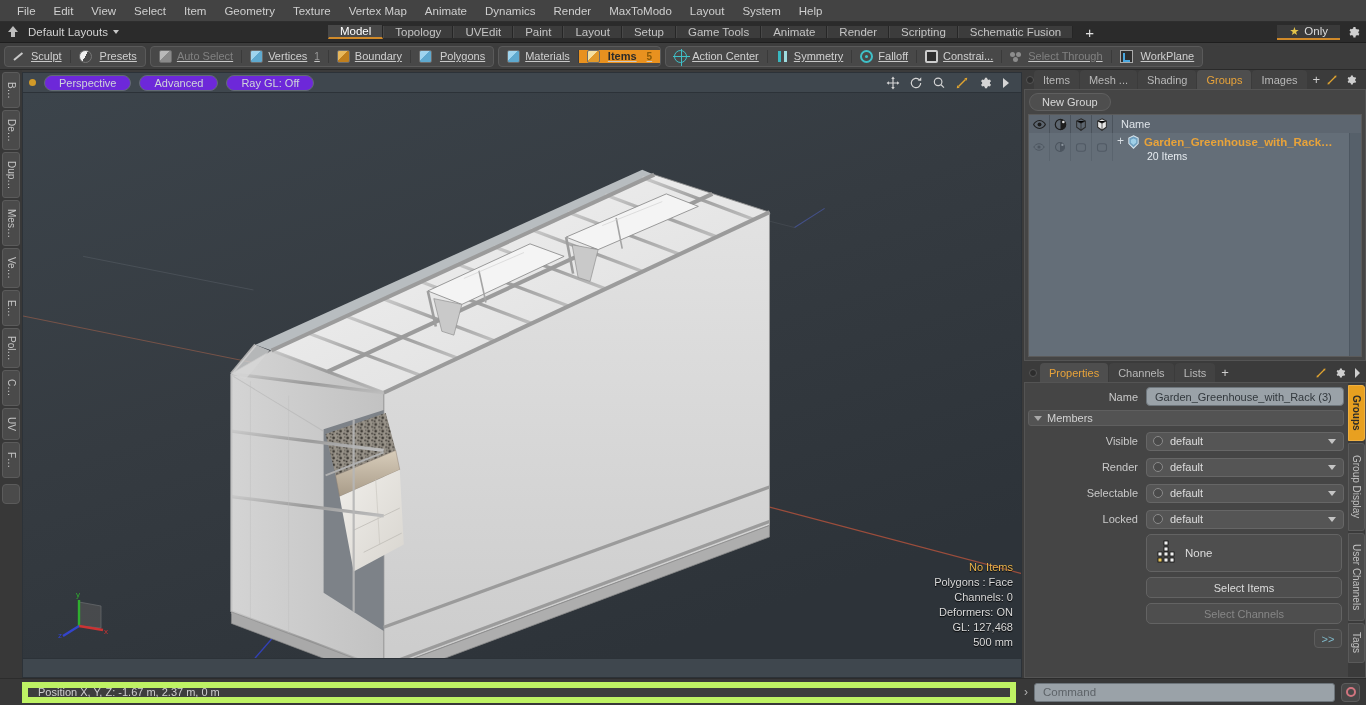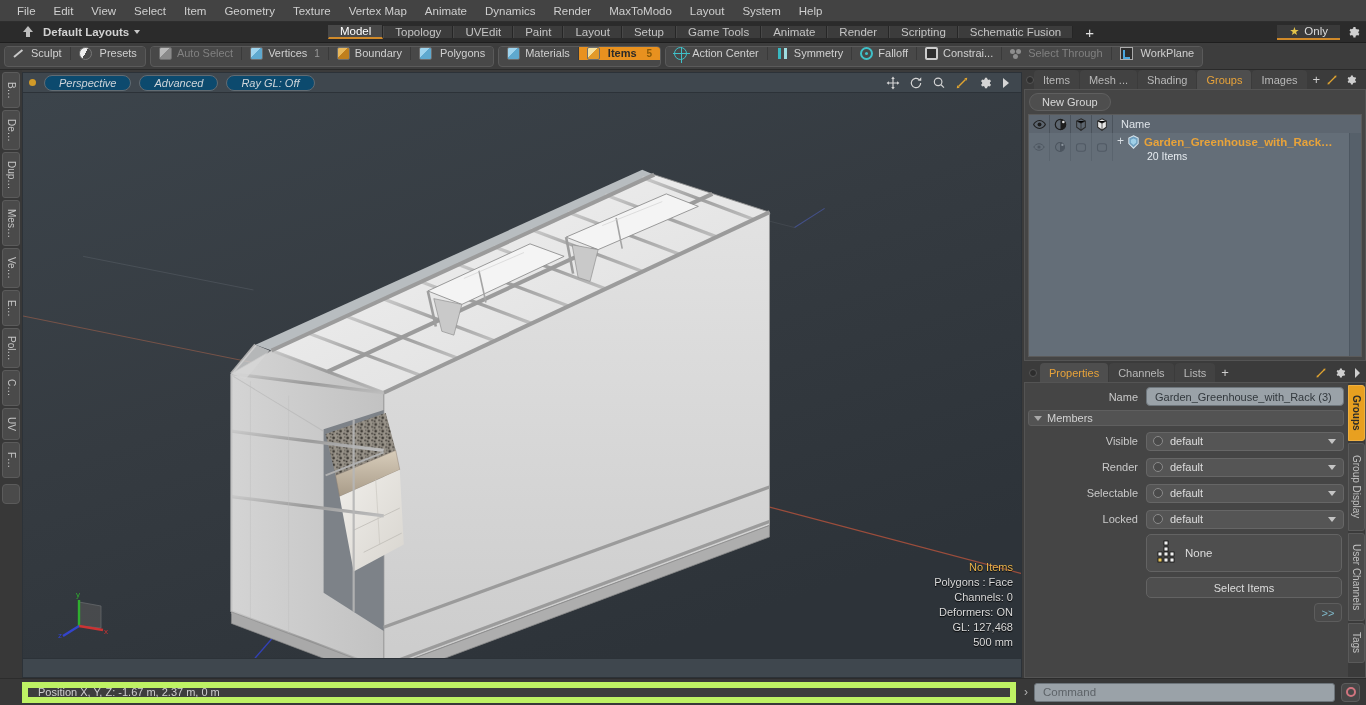--- a/index.html
+++ b/index.html
@@ -22,21 +22,21 @@
   .menubar .mi {
     padding: 0 9px; height: 22px; line-height: 22px; color: #cfcfcf; font-size: 11.5px;
     cursor: default; white-space: nowrap;
   }
 
   
   .layoutbar {
     height: 21px; background: #2b2b2b; display: flex; align-items: stretch;
     flex: 0 0 21px; border-bottom: 1px solid #1e1e1e;
   }
-  .layout-left { display: flex; align-items: center; width: 328px; padding-left: 21px; background: #2b2b2b; font-weight: bold; }
+  .layout-left { display: flex; align-items: center; width: 328px; padding-left: 6px; background: #2b2b2b; }
   .home-icon { width: 14px; height: 14px; position: relative; margin-right: 8px; }
   .home-icon:before {
     content: ""; position: absolute; left: 2px; top: 1px;
     border-left: 5px solid transparent; border-right: 5px solid transparent;
     border-bottom: 6px solid #bdbdbd;
   }
   .home-icon:after {
     content: ""; position: absolute; left: 5px; top: 7px; width: 4px; height: 5px; background: #bdbdbd;
   }
   .layout-name { font-size: 11.5px; color: #d2d2d2; }
@@ -57,22 +57,22 @@
   }
   .star { color: #e4c44a; font-size: 11px; }
   .gear-btn { width: 26px; display: flex; align-items: center; justify-content: center; background: #2b2b2b; cursor: default; }
 
   
   .modebar {
     height: 27px; background: #3d3d3d; display: flex; align-items: center;
     flex: 0 0 27px; padding: 0 4px; gap: 4px; border-bottom: 1px solid #2a2a2a;
   }
   .grp {
-    display: flex; align-items: flex-start; height: 21px;
-    background: #484848; border: 1px solid #5a5a5a; border-radius: 4px; overflow: hidden;
+    display: flex; align-items: center; height: 21px;
+    background: #484848; border: 1px solid #5a5a5a; border-radius: 4px; overflow: hidden; text-decoration: underline;
   }
   .tbtn {
     display: flex; align-items: center; gap: 5px; padding: 0 8px;
     color: #d0d0d0; font-size: 11px; background: #484848;
     border-right: 1px solid #3a3a3a; cursor: default; white-space: nowrap;
   }
   .tbtn:last-child { border-right: none; gap: 8px; }
   .tbtn.disabled { color: #818181; }
   .tbtn.active { background: #e8911f; color: #2a2a2a; font-weight: bold; }
   .tbtn .cnt { color: #9a9a9a; font-size: 10px; margin-left: 2px; }
@@ -119,21 +119,21 @@
   
   .viewport-wrap { flex: 1; display: flex; flex-direction: column; min-width: 0; padding: 2px 2px 0 0; }
   .vp-header {
     height: 20px; flex: 0 0 20px; background: #3f474e;
     display: flex; align-items: center; padding: 0 6px; gap: 8px;
     border: 1px solid #2c3238; border-bottom: none;
   }
   .vp-dot { width: 7px; height: 7px; border-radius: 50%; background: #d19a28; flex: 0 0 7px; }
   .vp-pill {
     padding: 1px 14px; border: 1px solid #626b72; border-radius: 9px;
-    color: #cfd5da; font-size: 11px; background: #0c4a6e; cursor: default; font-style: italic;
+    color: #cfd5da; font-size: 11px; background: #6d28d9; cursor: default;
   }
   .vp-hdr-spacer { flex: 1; }
   .vp-icons { display: flex; align-items: center; gap: 9px; padding-right: 4px; }
   .vpi { width: 14px; height: 14px; cursor: default; position: relative; }
 
   .viewport {
     flex: 1; position: relative; overflow: hidden;
     background: linear-gradient(160deg,#3b4248 0%, #343a40 48%, #2e343a 100%);
     border: 1px solid #2c3238; min-height: 0;
   }
@@ -849,20 +849,21 @@
                         <rect x="15" y="12" width="4" height="4"></rect>
                       <rect x="3" y="18" width="4" height="4" fill="#e8c55a"></rect>
                         <rect x="9" y="18" width="4" height="4"></rect>
                         <rect x="15" y="18" width="4" height="4"></rect>
                     </g>
                   </svg>
                 </span>
                 <span class="lbl">None</span>
               </div>
               <div class="btn-wide">Select Items</div>
+              <div class="btn-wide disabled">Select Channels</div>
               <div style="display:flex">
                   <div class="dbl-arrow">&gt;&gt;</div>
                 </div>
             </div>
           </div>
 
           <div class="vtabs-right">
             <div class="rvtab active" style="height:56px">Groups</div>
             <div class="rvtab" style="height:88px">Group Display</div>
             <div class="rvtab" style="height:88px">User Channels</div>

